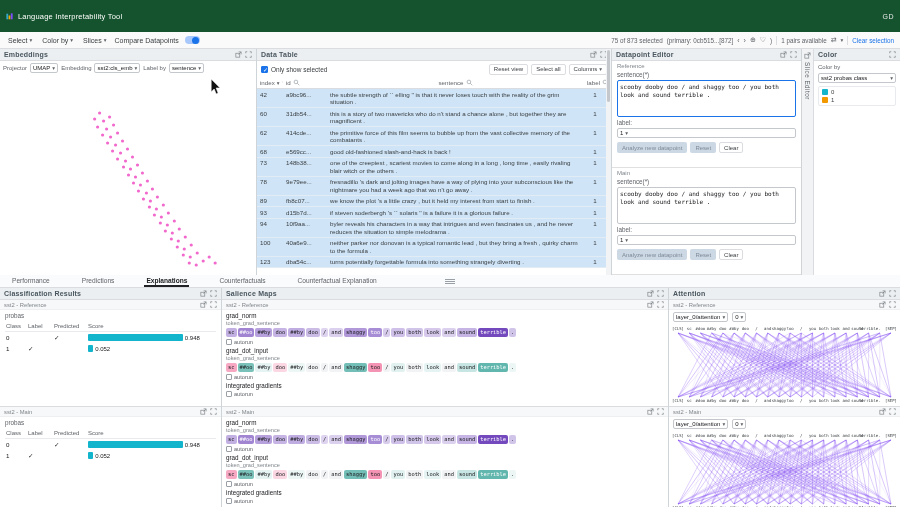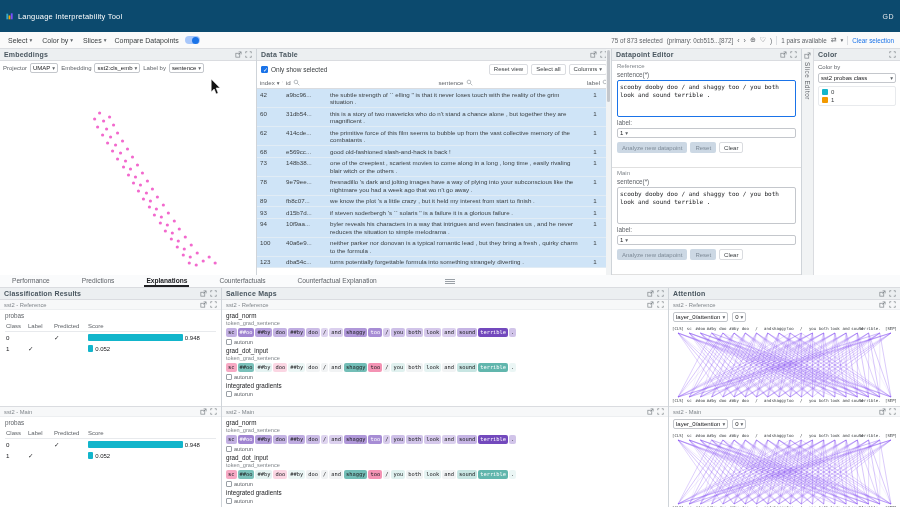--- a/index.html
+++ b/index.html
@@ -1,21 +1,21 @@
 <!DOCTYPE html>
 <html><head>
 <meta charset="utf-8">
 <style>
   *{margin:0;padding:0;box-sizing:border-box;}
   html,body{width:900px;height:507px;overflow:hidden;}
   body{font-family:"Liberation Sans",sans-serif;font-size:8px;color:#3c4043;background:#fff;}
   .app{width:900px;height:507px;display:flex;flex-direction:column;}
 
   
-  .topbar{height:32px;background:#0c4a6e;color:#fff;display:flex;align-items:center;padding:8px 6px;gap:5px;flex:none;}
+  .topbar{height:32px;background:#14532d;color:#fff;display:flex;align-items:center;padding:8px 6px;gap:5px;flex:none;}
   .app-title{font-size:7.5px;letter-spacing:.2px;}
   .user{margin-left:auto;font-size:7px;letter-spacing:.5px;color:#e8eaed;}
   .logo{width:8px;height:8px;display:inline-block;}
 
   
   .toolbar{height:17px;background:#fafafa;border-bottom:1px solid #dadce0;display:flex;align-items:center;padding:0 6px;gap:6px;flex:none;font-size:7px;color:#3c4043;}
   .menu{display:flex;align-items:center;gap:2px;padding:0 2px;cursor:default;}
   .caret{font-size:5.5px;color:#5f6368;}
   .toggle{width:15px;height:8px;border-radius:4px;background:#a8c7fa;position:relative;display:inline-block;flex:none;}
   .toggle .knob{position:absolute;right:.5px;top:.5px;width:7px;height:7px;border-radius:50%;background:#1a73e8;}

